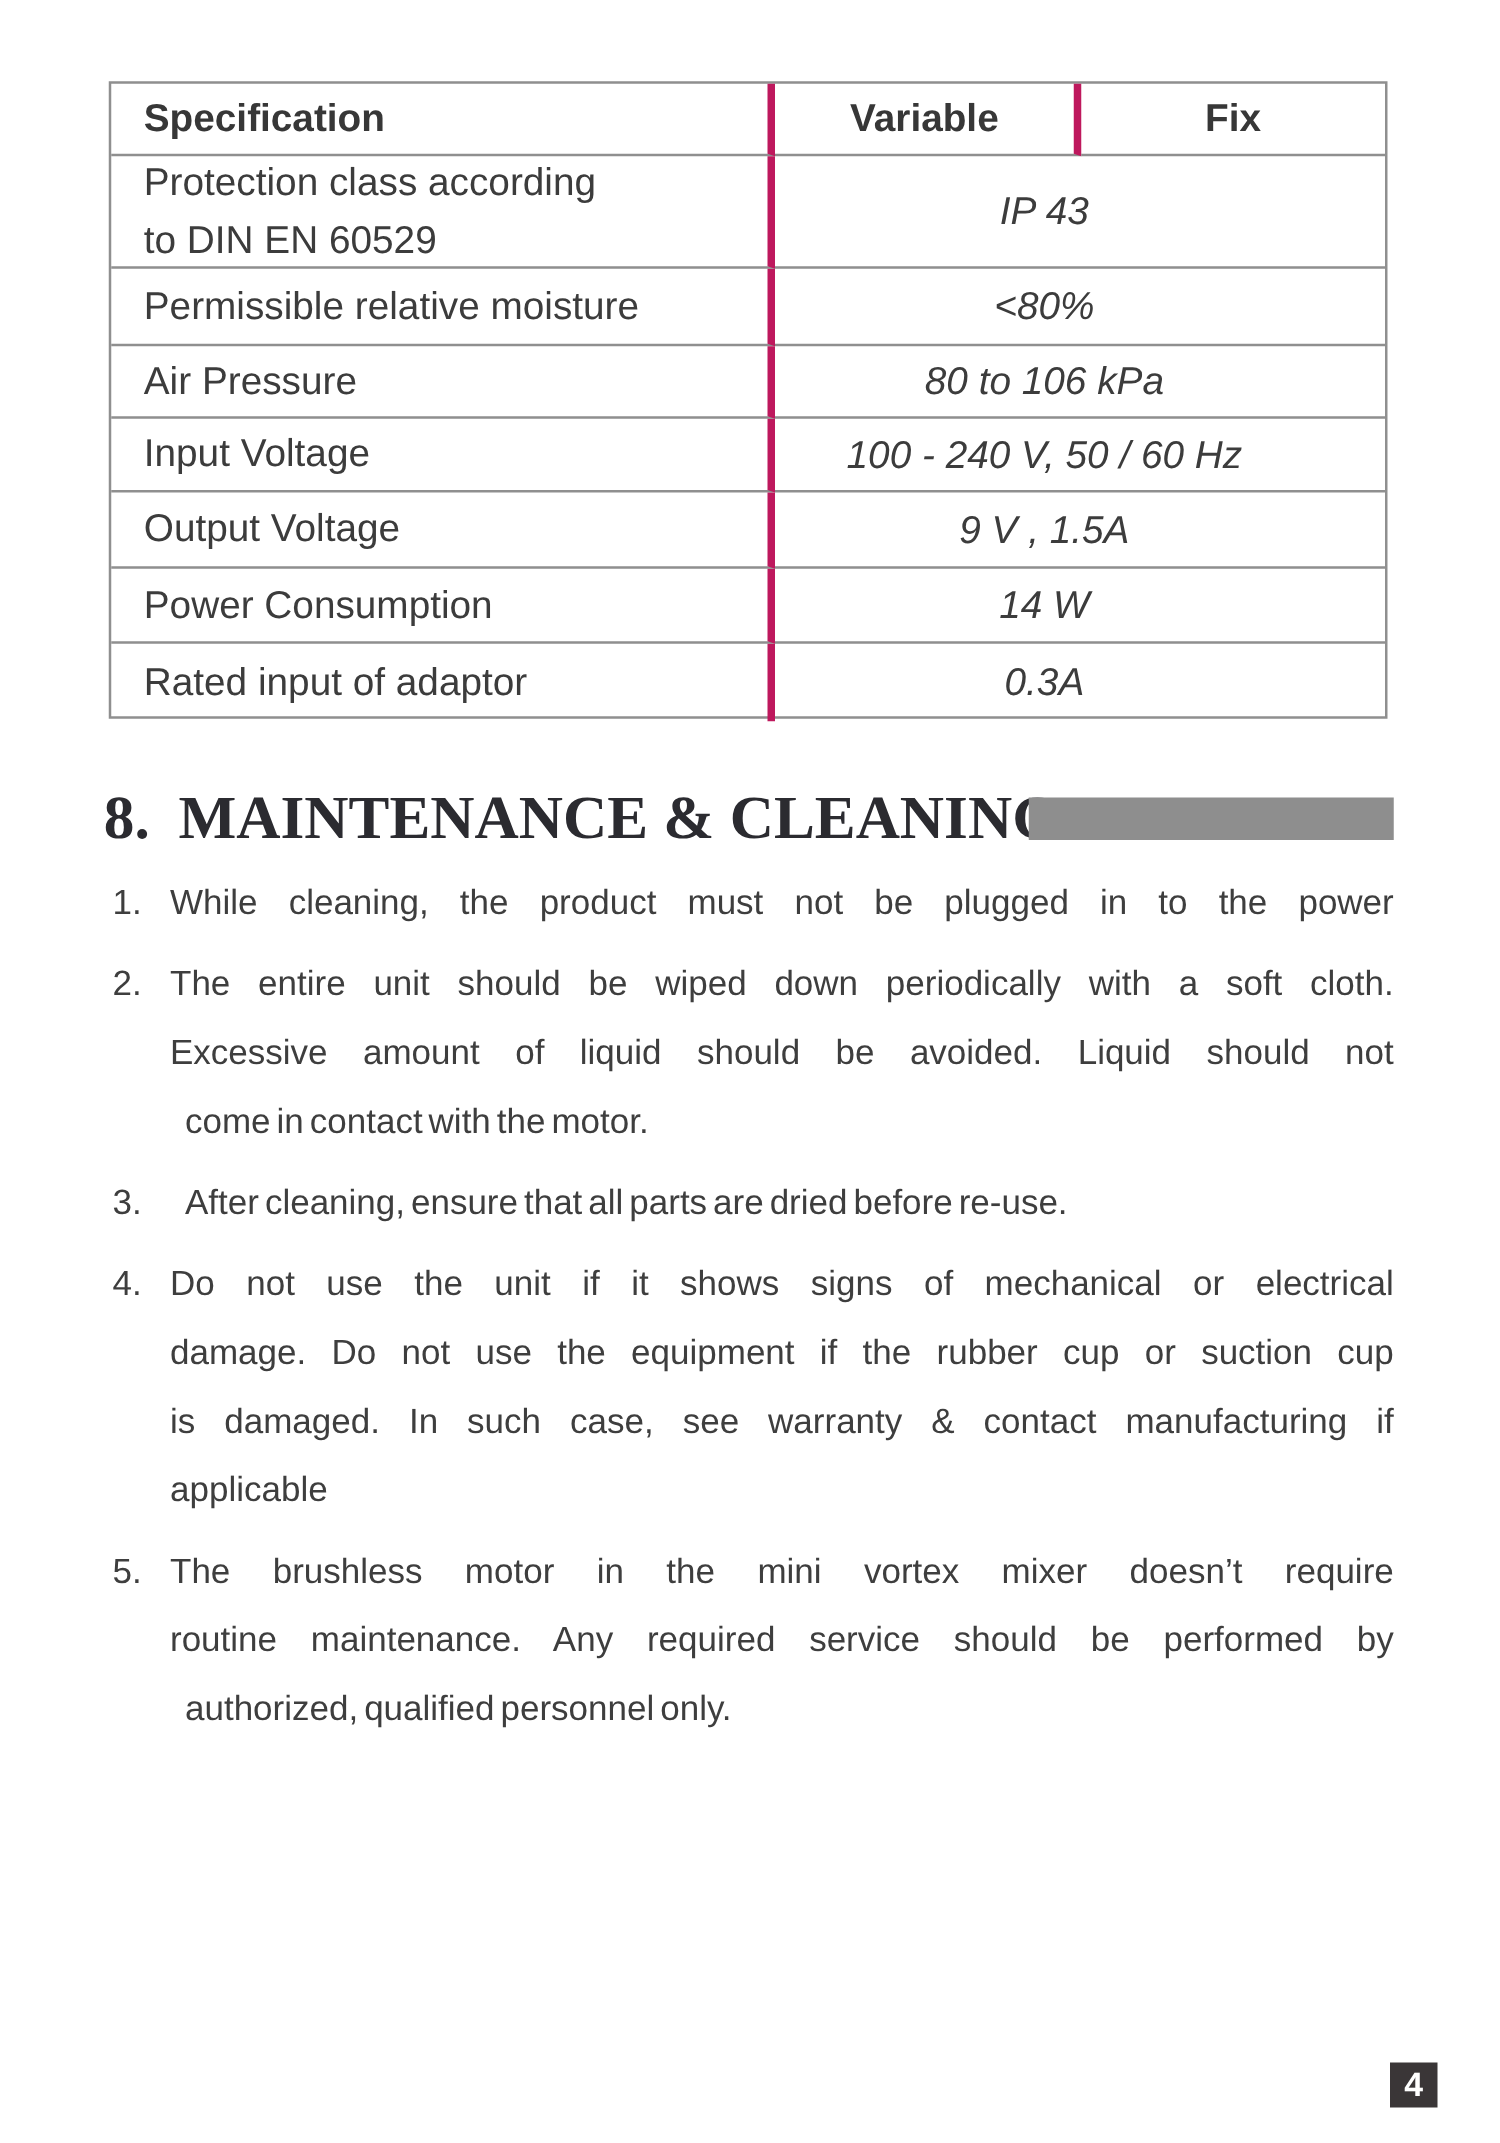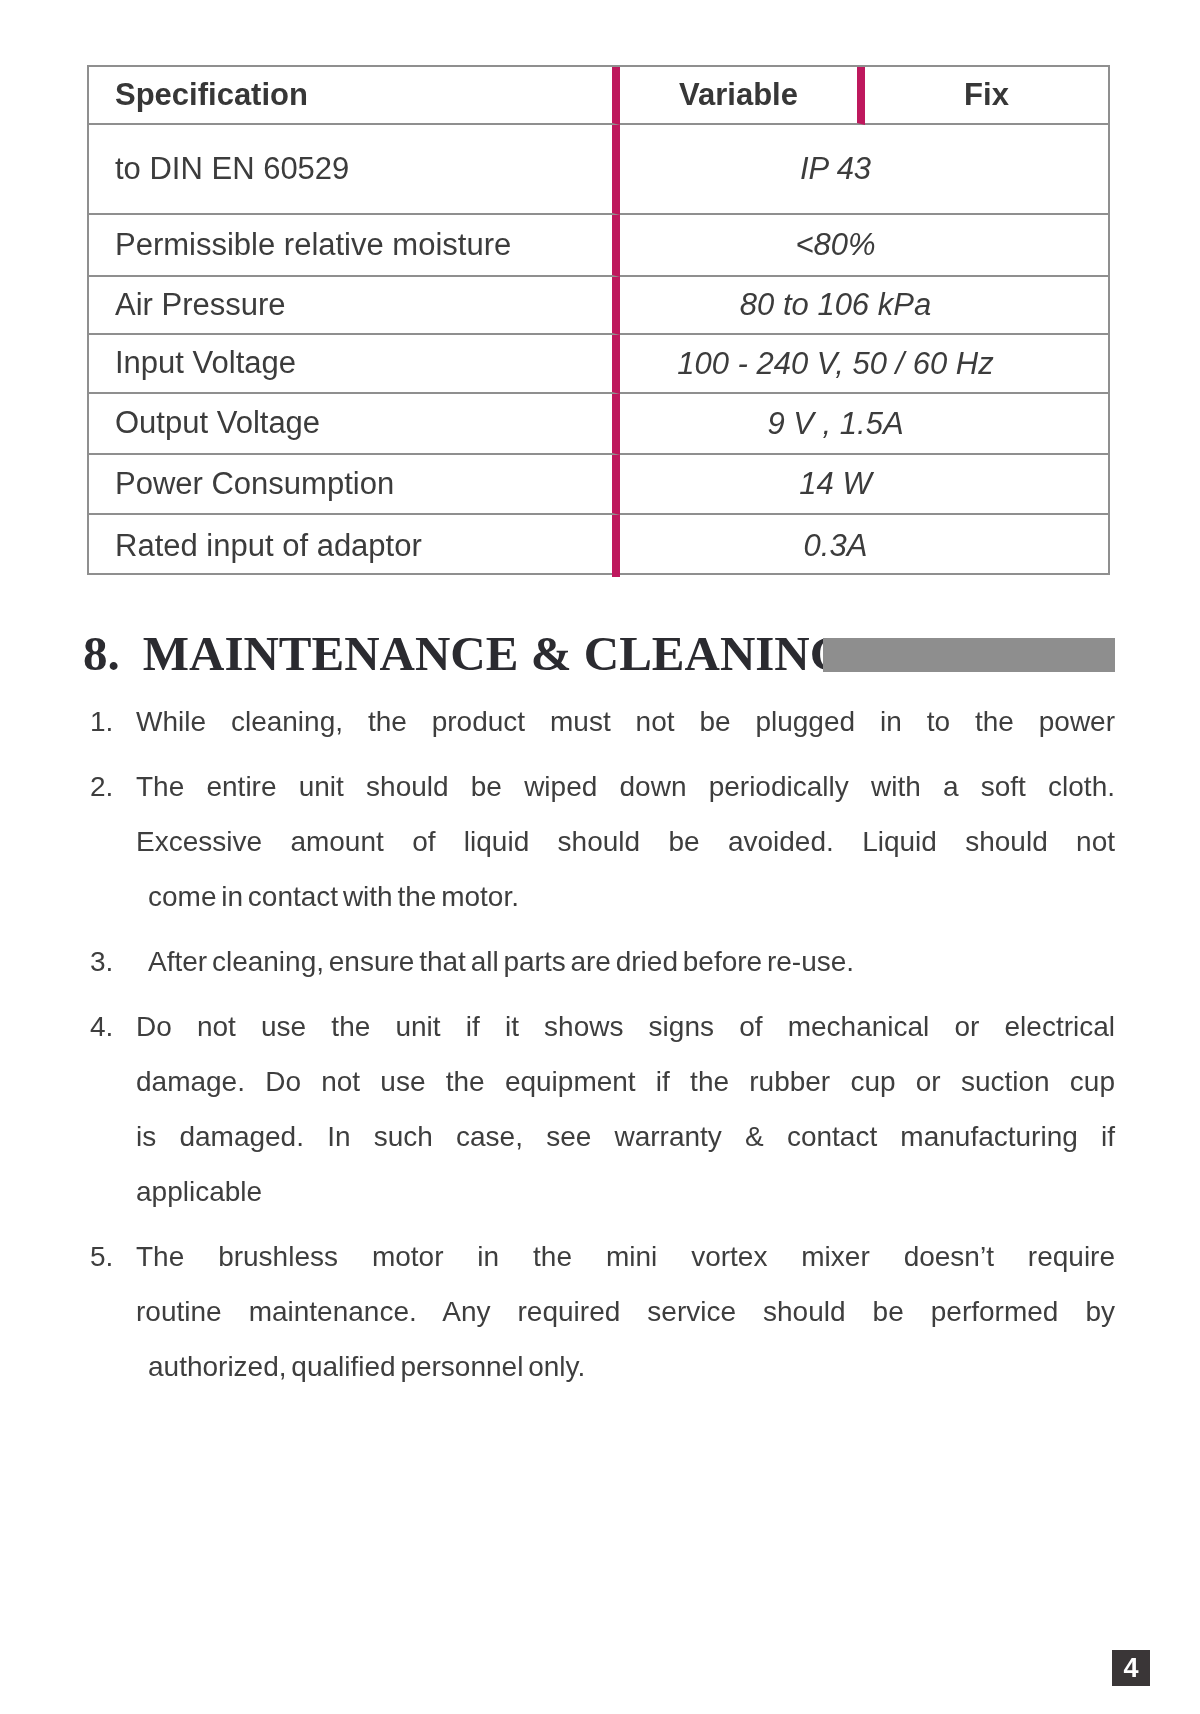--- a/index.html
+++ b/index.html
@@ -22,21 +22,21 @@
     height: 510px;
     box-sizing: border-box;
     display: grid;
     grid-template-columns: 531px 245px 1fr;
     grid-template-rows: 58px 90px 62px 58px 59px 61px 60px 62px;
     border: 2px solid #8f8f8f;
     font-size: 31px;
     color: #3c3c3c;
   }
   .cell { box-sizing: border-box; display: flex; align-items: center; overflow: visible; }
-  .cell.br { border-right: 8px solid #be185d; }
+  .cell.br { border-right: 6px solid #be185d; }
   .cell.bb { border-bottom: 2px solid #8f8f8f; }
   .cell.th { font-weight: bold; color: #373737; }
   .cell.th.first { justify-content: flex-start; padding-left: 26px; }
   .cell.th.ctr { justify-content: center; }
   .cell.label { justify-content: flex-start; padding-left: 26px; line-height: 1.25; }
   .cell.label .ll { display: block; line-height: 46px; }
   .cell.value { grid-column: 2 / 4; justify-content: center; padding-right: 57px; font-style: italic; }
 
   
   .heading {
@@ -97,20 +97,21 @@
 
 <div class="page">
 
   <div class="spec-table">
     <div class="cell th first br bb">Specification</div>
     <div class="cell th ctr br bb">Variable</div>
     <div class="cell th ctr bb">Fix</div>
 
     <div class="cell label br bb" style="align-items:center;">
       <span>
+        <span class="ll">Protection class according</span>
         <span class="ll">to DIN EN 60529</span>
       </span>
     </div>
     <div class="cell value bb">IP 43</div>
 
     <div class="cell label br bb">Permissible relative moisture</div>
     <div class="cell value bb">&lt;80%</div>
 
     <div class="cell label br bb">Air Pressure</div>
     <div class="cell value bb">80 to 106 kPa</div>

